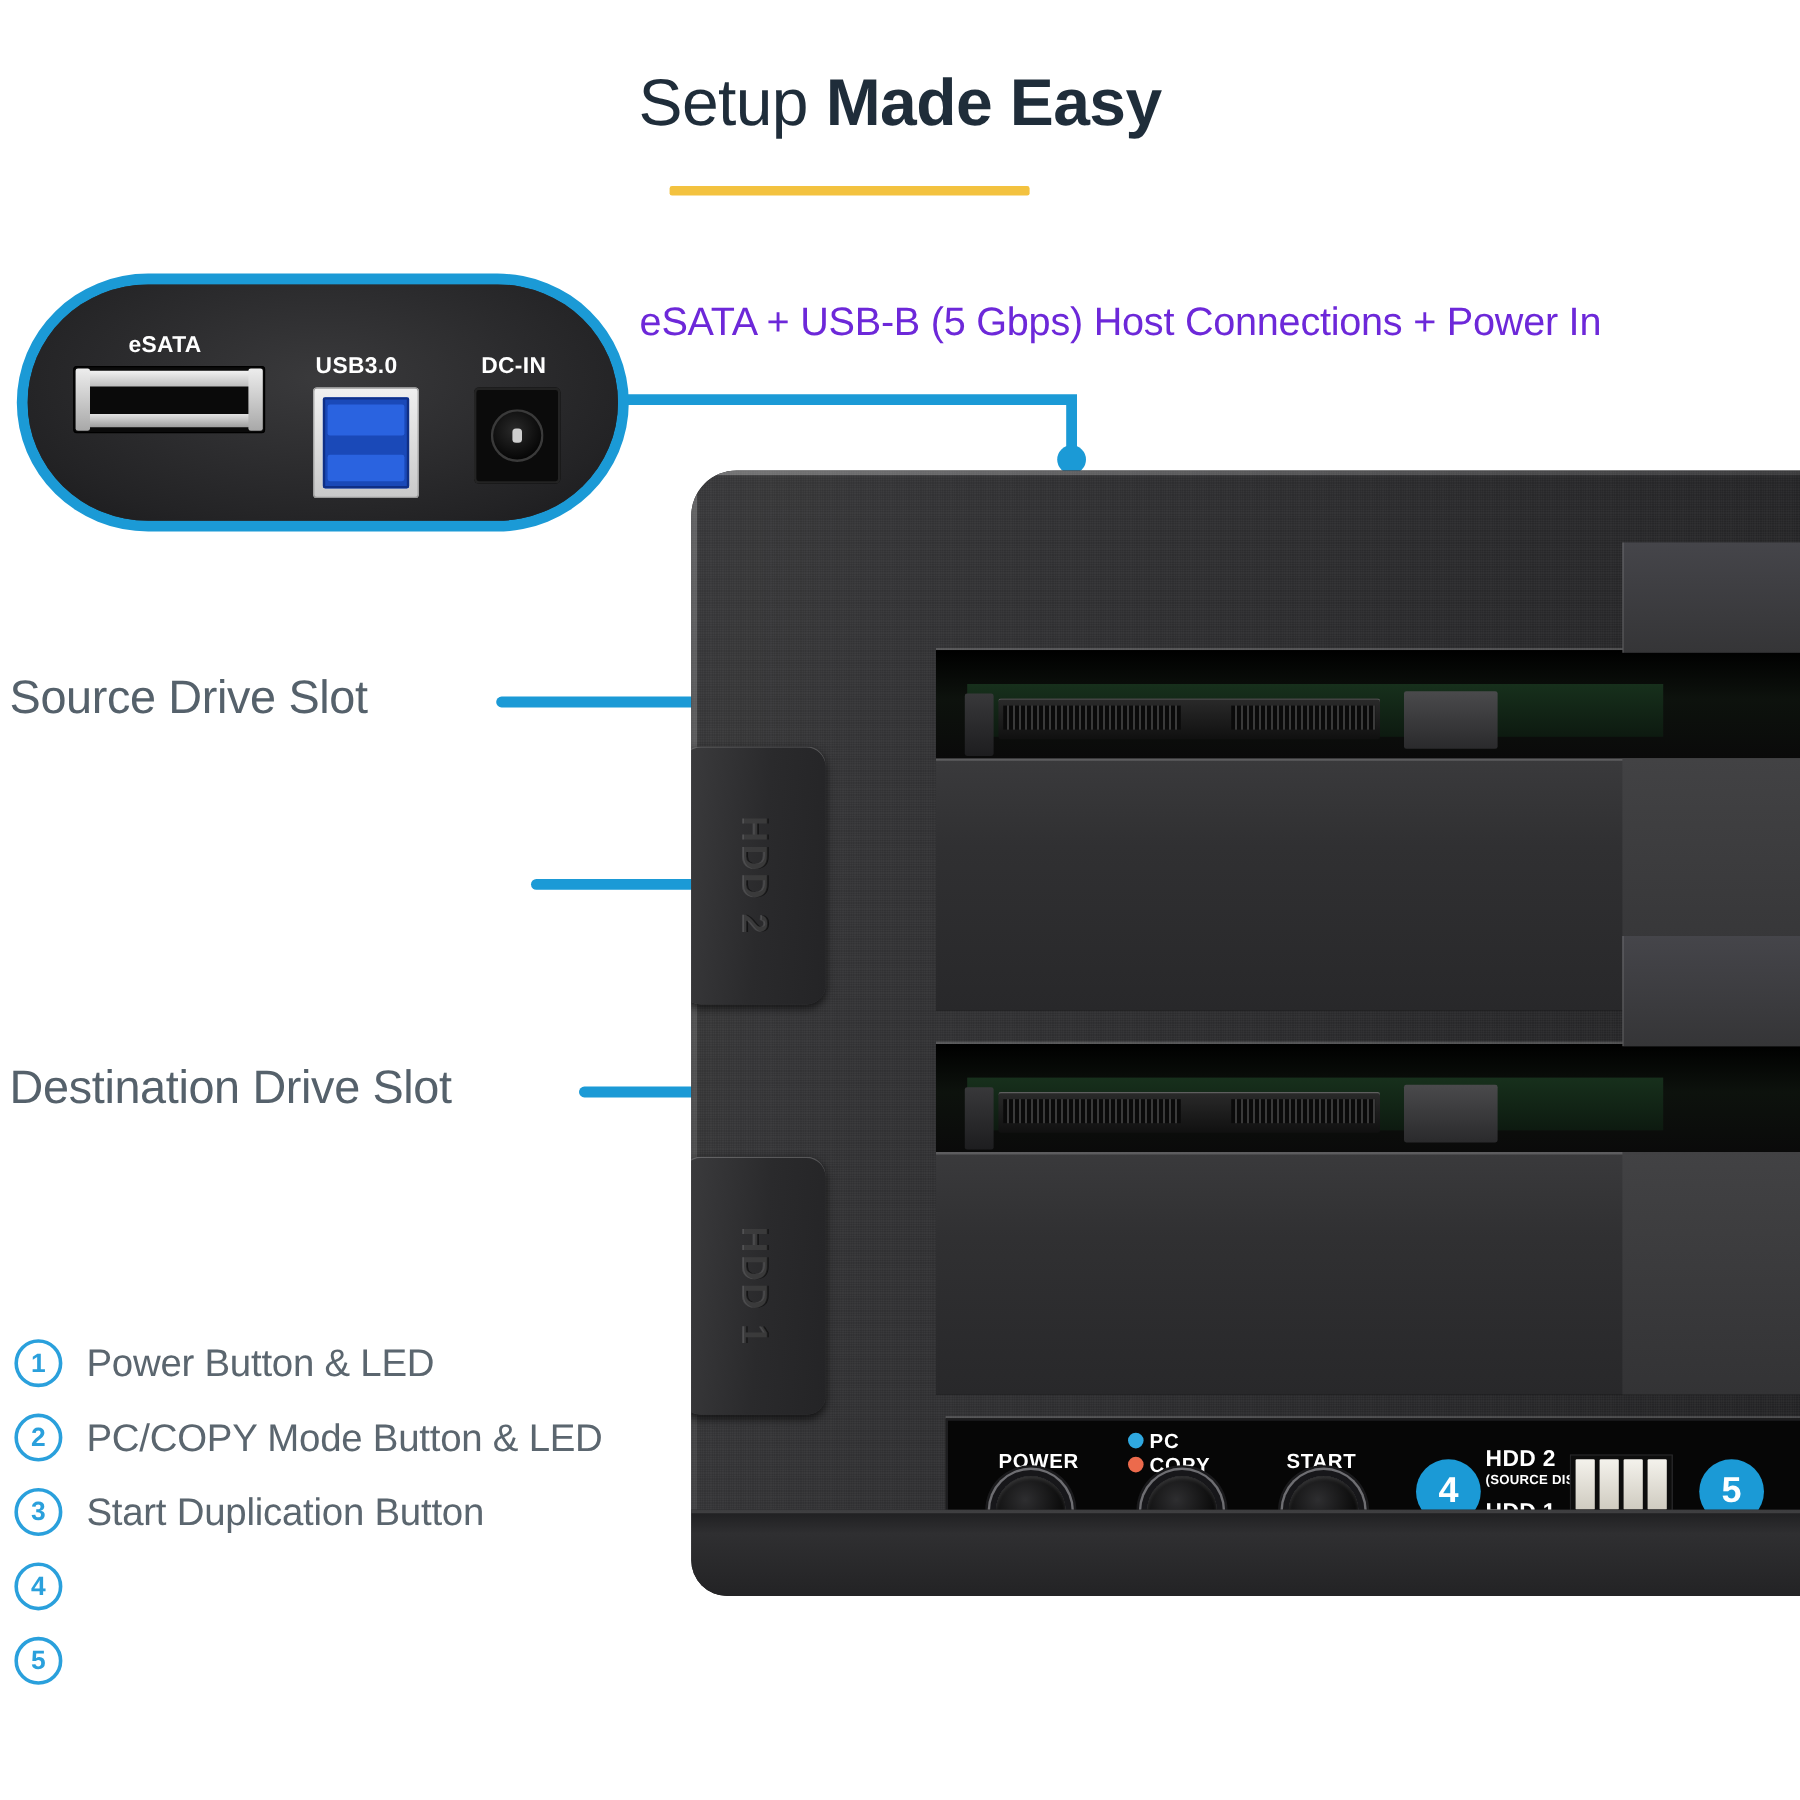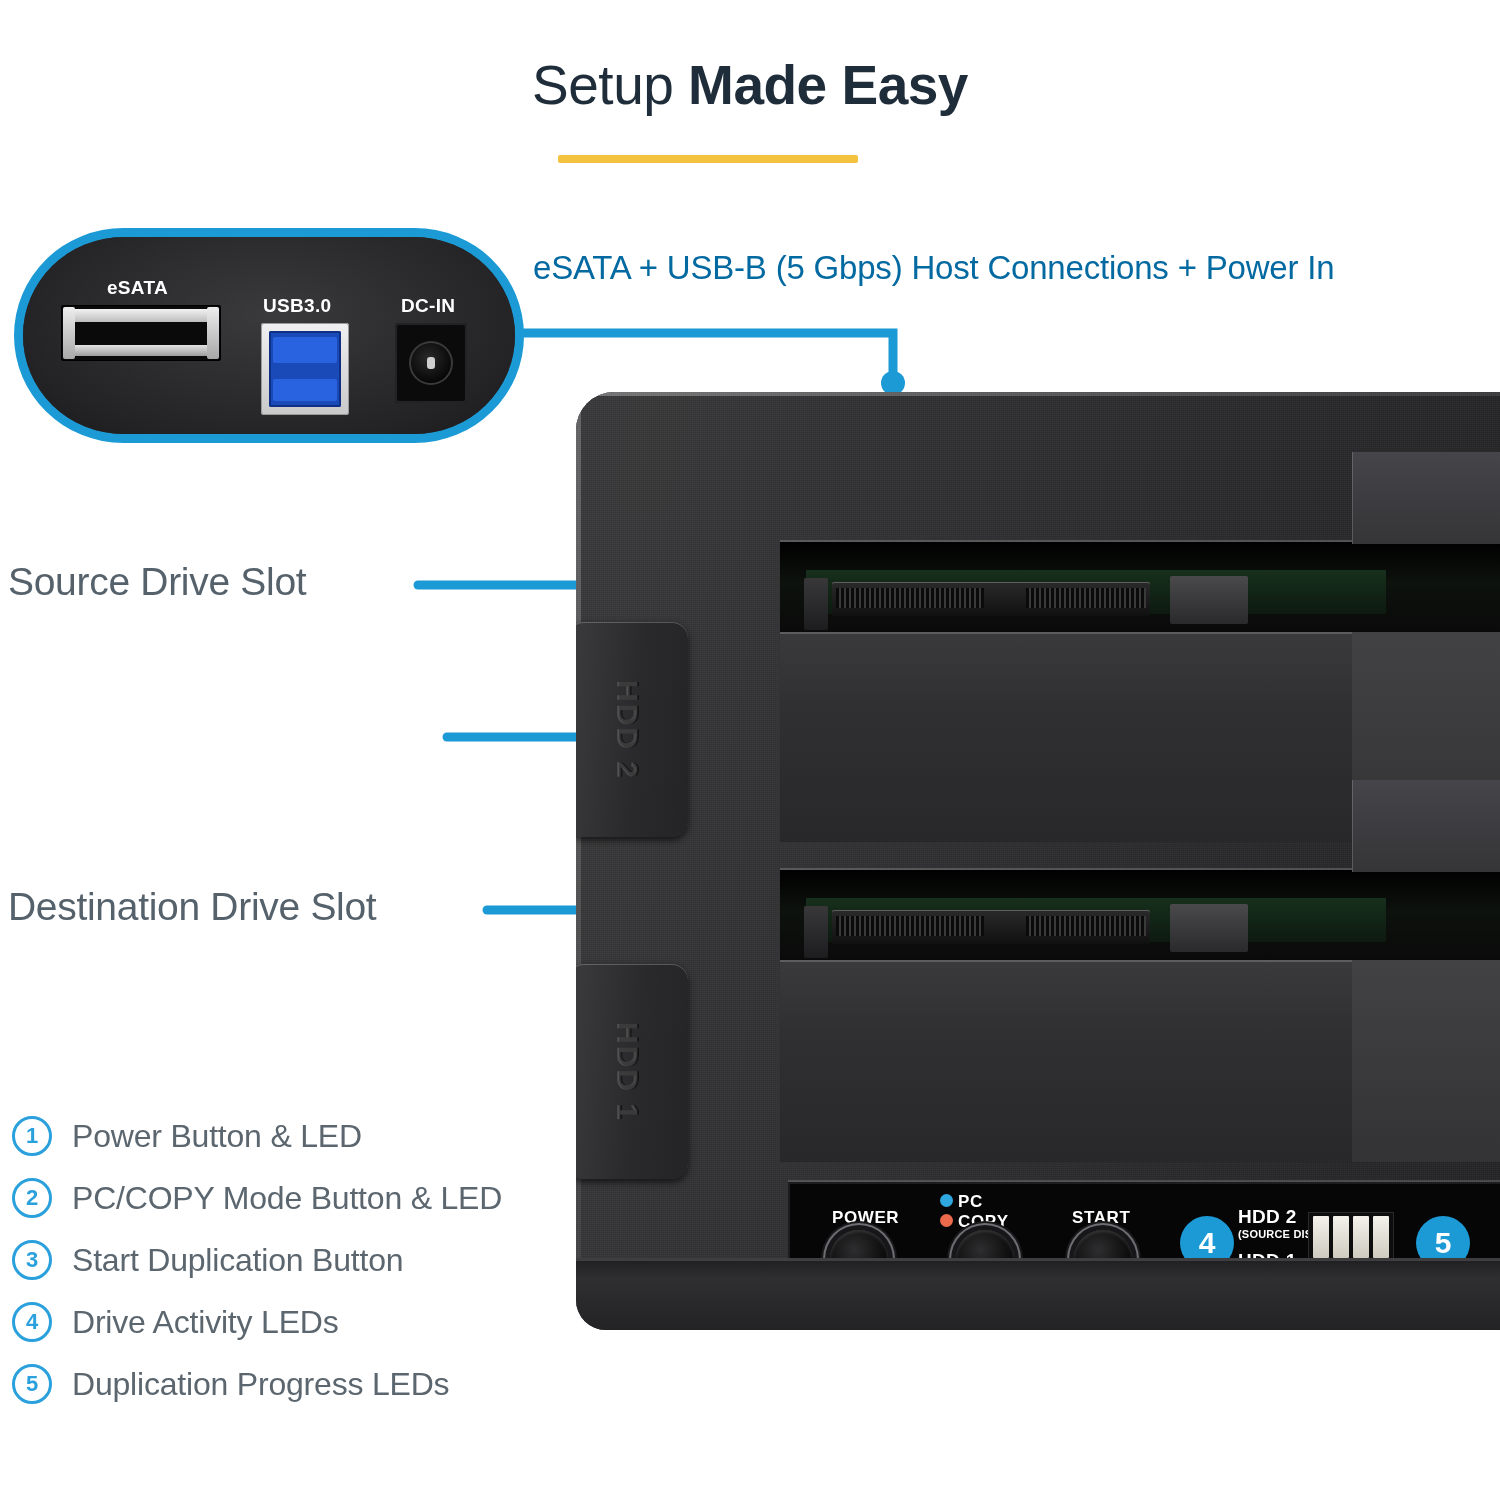--- a/index.html
+++ b/index.html
@@ -108,21 +108,21 @@
   }
   .dc-port:after {
     content:""; position:absolute; left:50%; top:50%;
     width:8px; height:12px; margin:-6px 0 0 -4px;
     border-radius:3px; background:#cfcfcf;
   }
 
   
   .port-caption {
     position: absolute; left: 533px; top: 249px;
-    font-size: 33px; font-weight: 300; color: #0369a1;
+    font-size: 33px; font-weight: 300; color: #6d28d9;
     letter-spacing: -0.2px; white-space: nowrap;
   }
 
   
   .device {
     position: absolute; left: 576px; top: 392px;
     width: 930px; height: 938px;
     background: #2b2b2d;
     border-top-left-radius: 38px;
     border-bottom-left-radius: 30px;
@@ -444,21 +444,19 @@
     <div class="legend-row">
       <span class="legend-num">2</span>
       <span class="legend-txt">PC/COPY Mode Button &amp; LED</span>
     </div>
     <div class="legend-row">
       <span class="legend-num">3</span>
       <span class="legend-txt">Start Duplication Button</span>
     </div>
     <div class="legend-row">
       <span class="legend-num">4</span>
-      <span class="legend-txt">Drive Activity LEDs</span>
     </div>
     <div class="legend-row">
       <span class="legend-num">5</span>
-      <span class="legend-txt">Duplication Progress LEDs</span>
     </div>
   </div>
 
 </div>
 
 </body></html>

